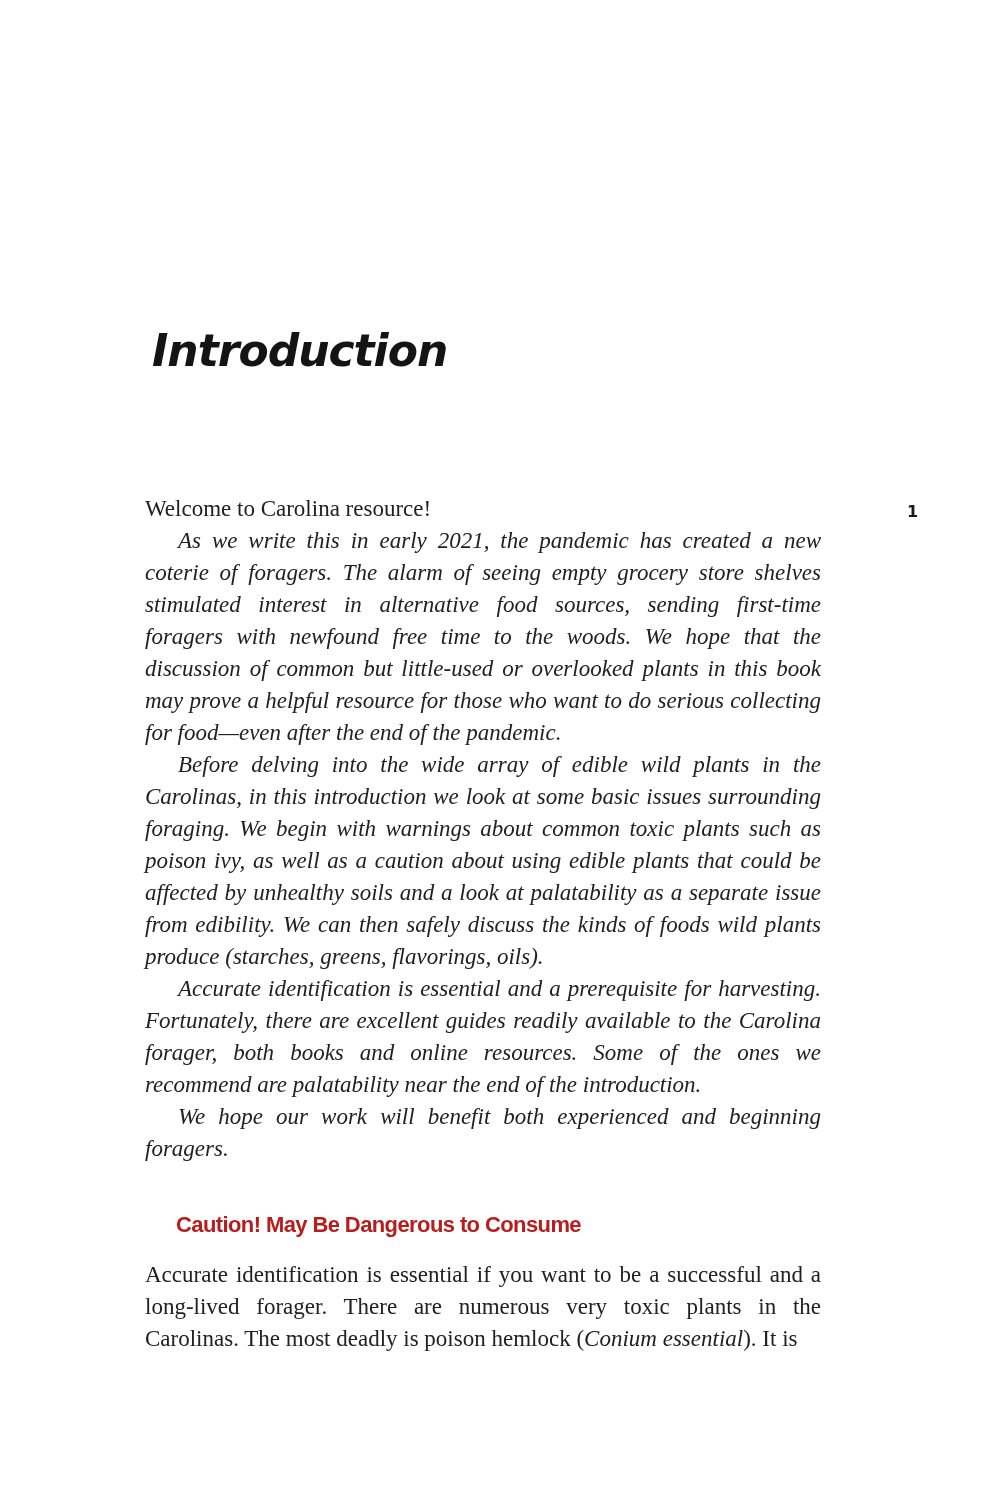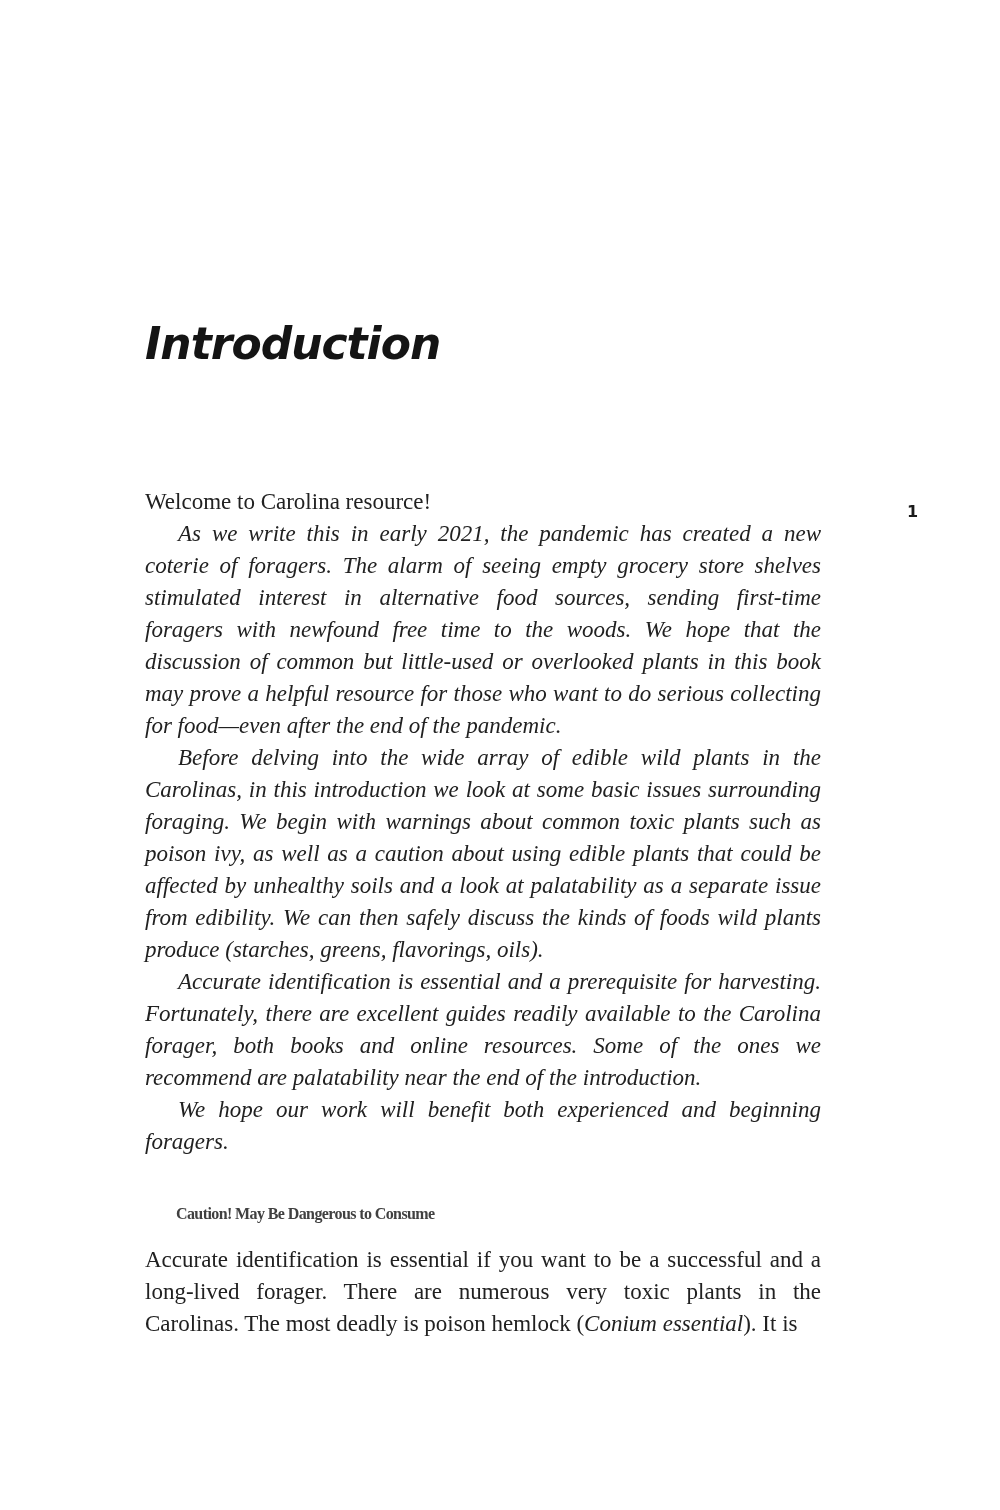--- a/index.html
+++ b/index.html
@@ -17,21 +17,21 @@
     color: #212121;
     overflow: hidden;
   }
   .content {
     position: absolute;
     left: 145px;
     top: 0;
     width: 676px;
   }
   .title {
-    margin: 0;
+    margin: 7px;
     padding-top: 322px;
     font-family: "DejaVu Sans", sans-serif;
     font-style: italic;
     font-weight: bold;
     font-size: 44px;
     line-height: 1;
     letter-spacing: -1px;
     color: #141414;
   }
   .body-text { margin-top: 120px; }
@@ -39,26 +39,26 @@
     margin: 0;
     font-size: 23px;
     line-height: 32px;
     text-align: justify;
     color: #212121;
   }
   p.para.indent { text-indent: 33px; font-style: italic; }
   .em { font-style: italic; }
   .section-heading {
     margin: 46px 0 0 31px;
-    font-family: Liberation Serif, serif;
+    font-family: Liberation Sans, sans-serif;
     font-weight: bold;
-    font-size: 16px;
+    font-size: 22px;
     line-height: 1.25;
     letter-spacing: -0.6px;
-    color: #404040;
+    color: #b91c1c;
   }
   .section-text { margin-top: 20px; }
   .page-number {
     position: absolute;
     left: 907px;
     top: 502px;
     font-family: "DejaVu Sans", sans-serif;
     font-weight: bold;
     font-size: 16px;
     color: #1a1a1a;

